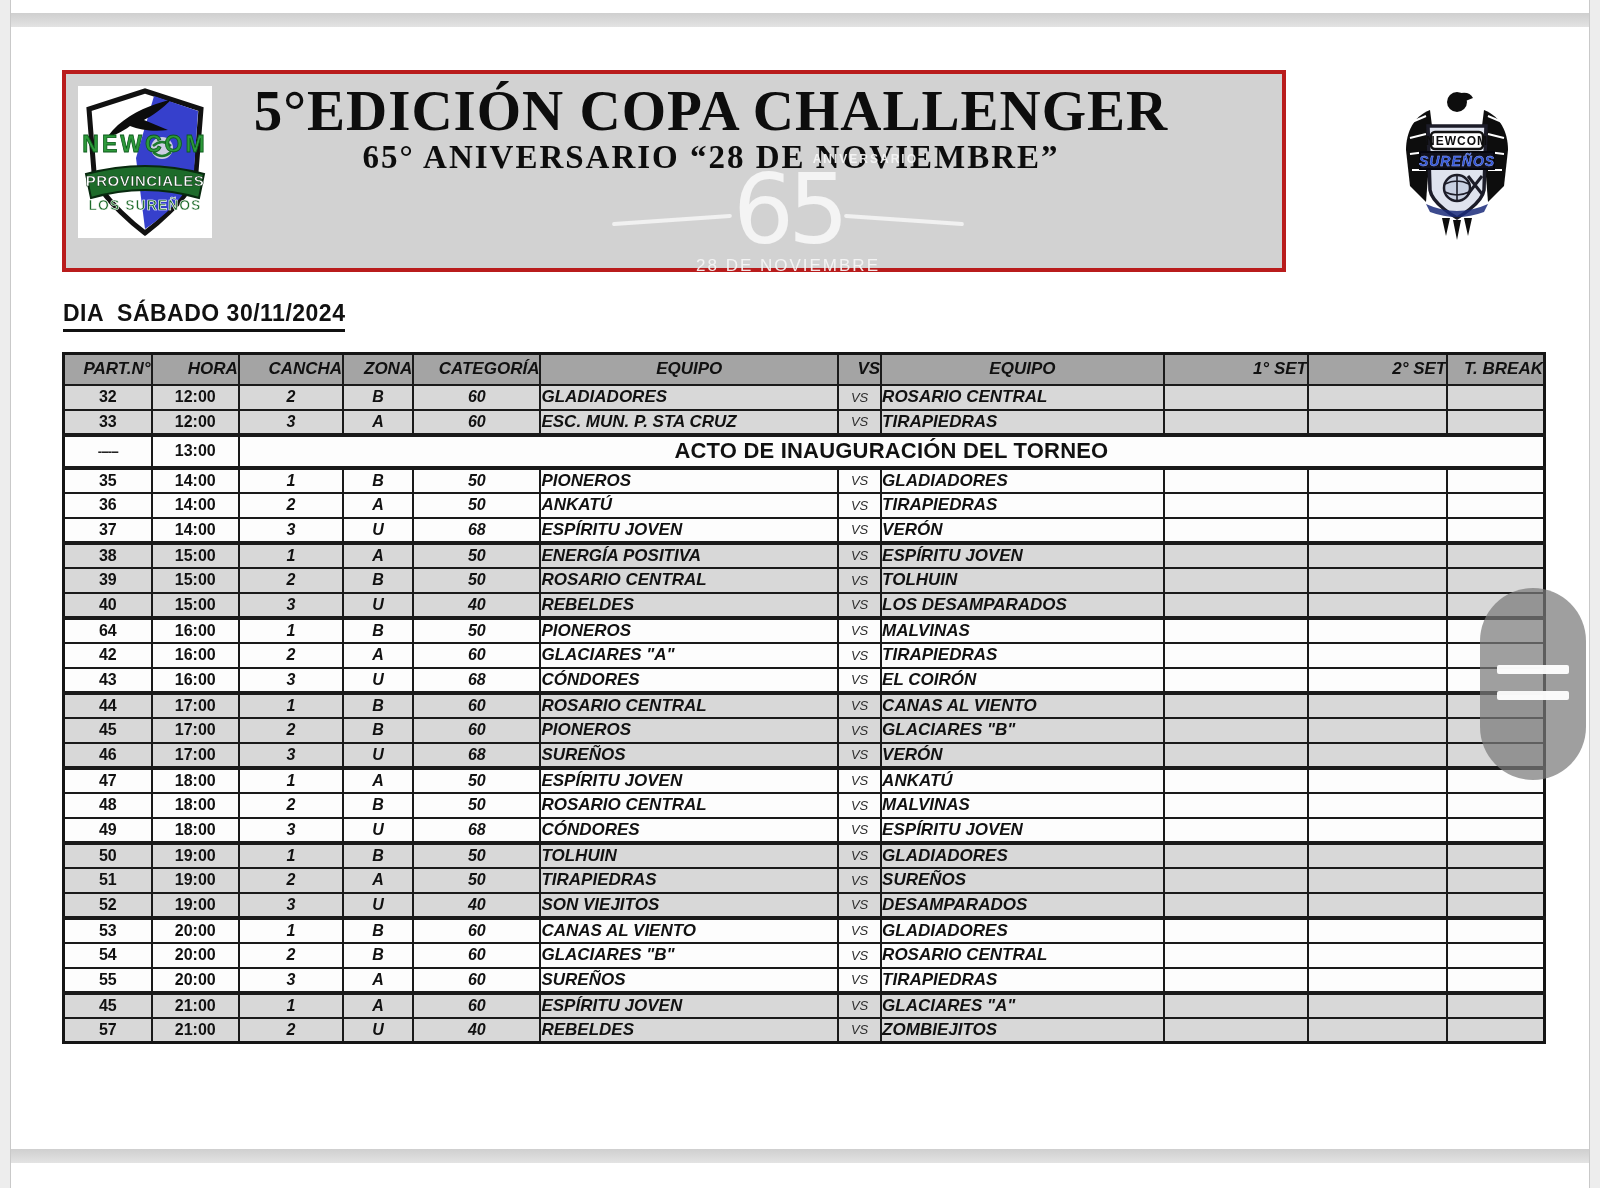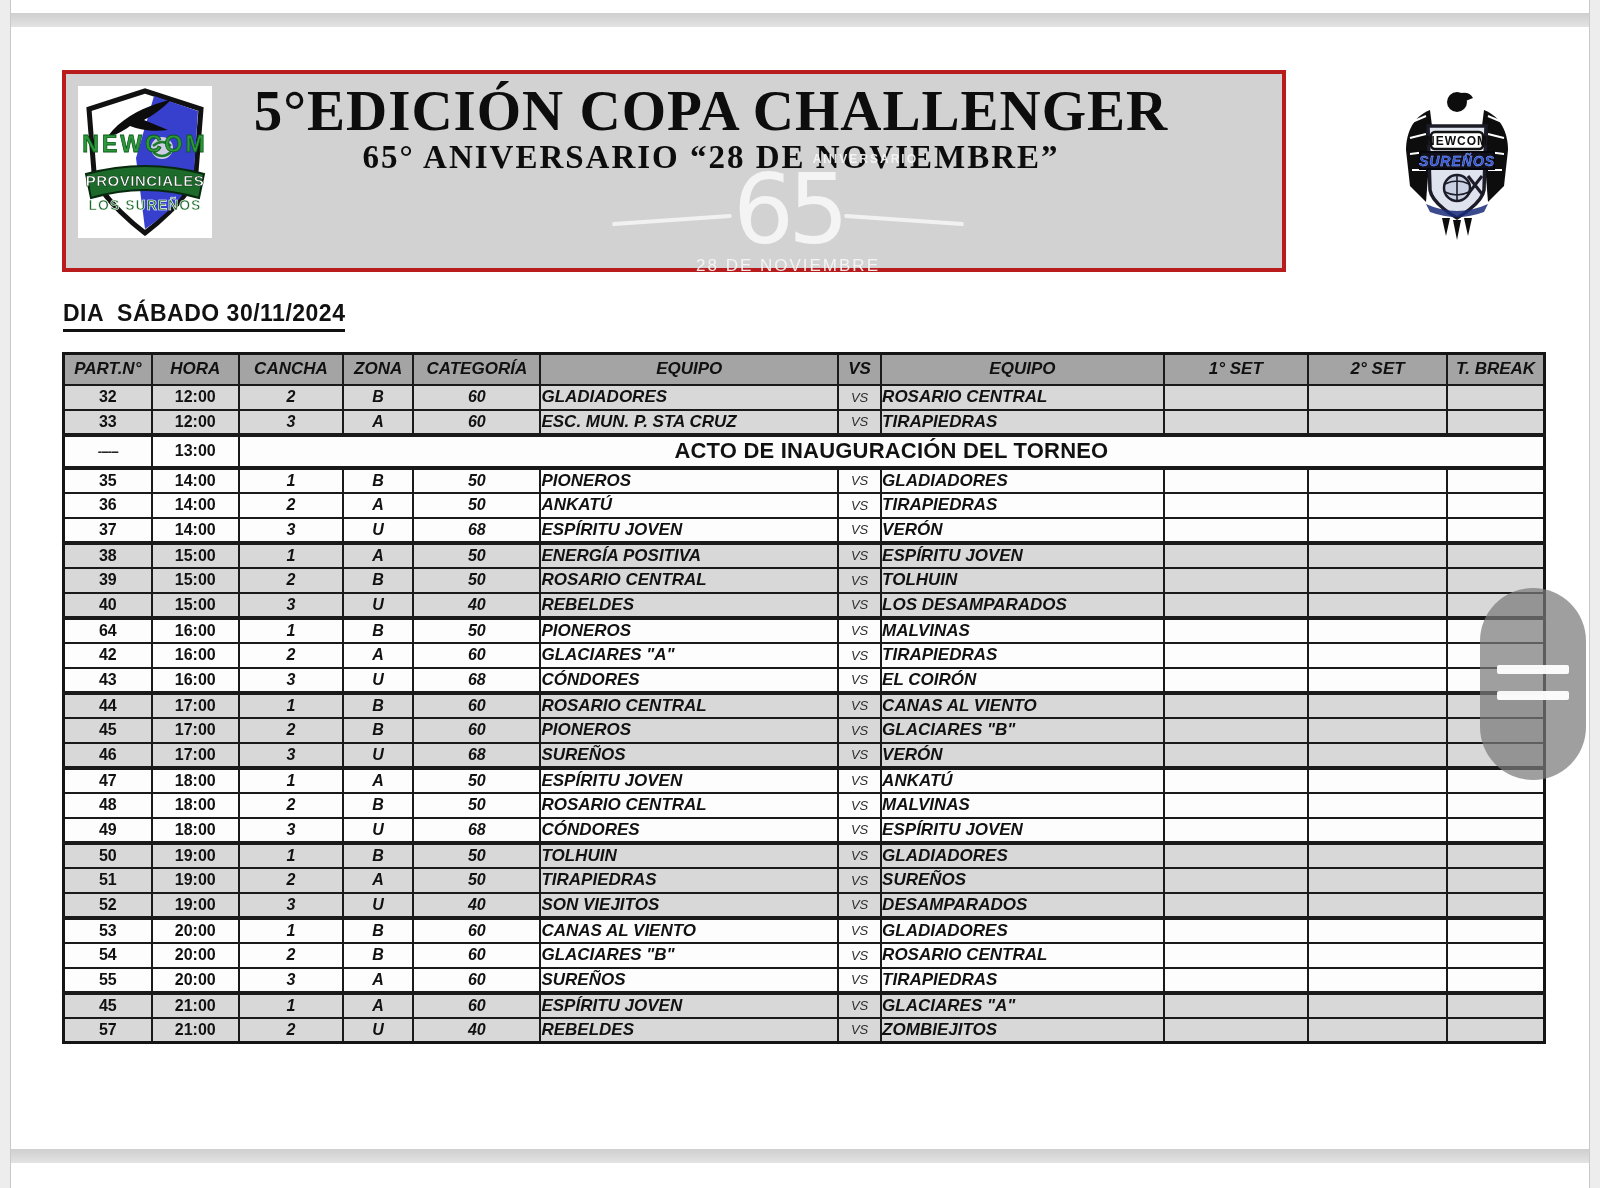--- a/index.html
+++ b/index.html
@@ -53,21 +53,21 @@
     position:absolute; left:62px; top:352px;
     border-collapse:collapse; table-layout:fixed; width:1484px;
     border:3px solid #151515; background:#fdfdfd;
   }
   .sched th, .sched td {
     border:2px solid #1a1a1a; overflow:hidden; white-space:nowrap;
     height:25px; padding:0;
   }
   .sched th {
     background:#a4a4a4; font-style:italic; font-weight:bold; font-size:17px;
-    height:31px; text-align:center;
+    height:31px; text-align:right;
   }
   .sched th.h-team { text-align:center; }
   tr.grp > td { border-top-width:4px; }
   tr.shade > td { background:#d8d8d8; }
   .c-part { font-weight:bold; font-size:16px; text-align:center; }
   .c-hora { font-weight:bold; font-size:16px; text-align:center; }
   .c-mid  { font-weight:bold; font-style:italic; font-size:16px; text-align:center; }
   .c-team { font-weight:bold; font-style:italic; font-size:17px; text-align:left; padding-left:13px; }
   .c-vs   { font-size:13px; font-style:italic; text-align:center; color:#2e2e2e; }
   .c-dash { letter-spacing:-1px; font-size:13px; font-weight:bold; text-align:center; color:#222; }

